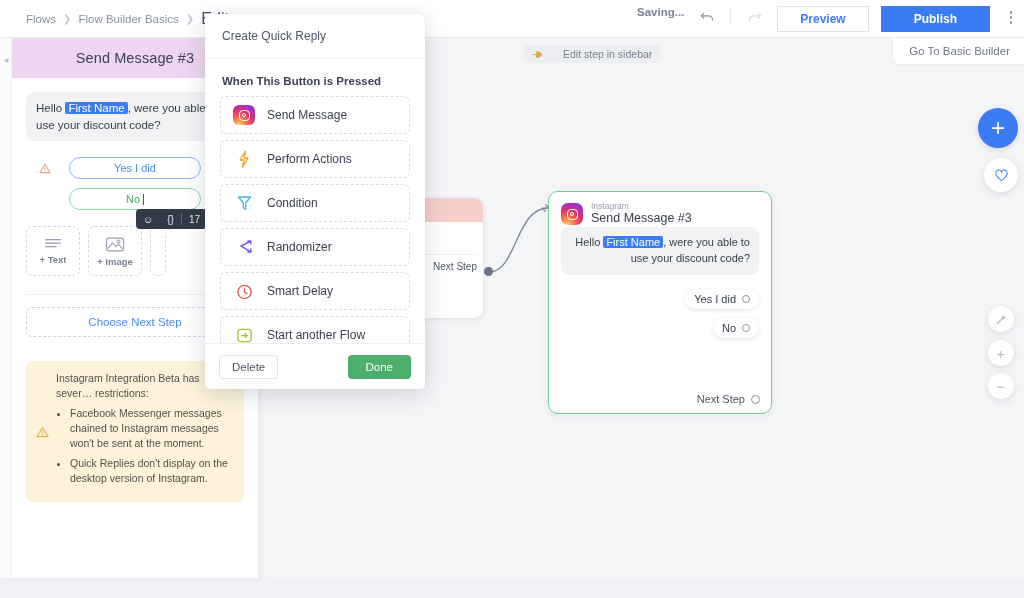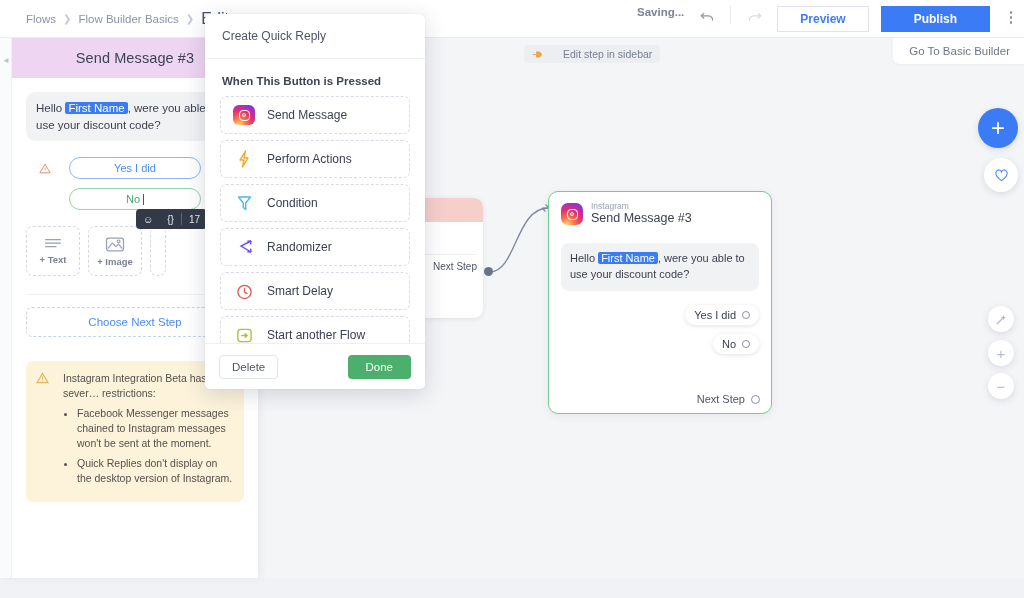--- a/index.html
+++ b/index.html
@@ -174,21 +174,21 @@
     border: 1px dashed #c9d3e6; border-radius: 6px;
     display: flex; align-items: center; justify-content: center;
     font-size: 11.5px; color: #4a8cf7; background: #fff;
   }
 
   .beta-note {
     margin-top: 24px;
     background: #fdf3db; border-radius: 7px;
     padding: 10px 10px 11px 10px;
     font-size: 10.5px; color: #54504a; line-height: 1.42;
-    display: flex; gap: 14px;
+    display: flex; gap: 7px; align-items: center;
   }
   .beta-note ul { margin: 5px 0 0 0; padding-left: 14px; }
   .beta-note li { margin-bottom: 5px; }
 
   
   .canvas {
     position: absolute; left: 258px; top: 38px;
     width: 766px; height: 540px;
     background: #f4f5f7;
     overflow: hidden;
@@ -228,22 +228,22 @@
     display: flex; align-items: center; justify-content: center;
   }
   .ig-icon .ring {
     width: 11px; height: 11px; border: 1.6px solid #fff; border-radius: 4px;
     display: flex; align-items: center; justify-content: center;
   }
   .ig-icon .dot { width: 4px; height: 4px; border-radius: 50%; border: 1.4px solid #fff; }
   .node-sub { font-size: 8.5px; color: #9aa0b0; line-height: 1.1; }
   .node-title { font-size: 12.5px; color: #3b4050; line-height: 1.25; }
   .node-bubble {
-    margin-top: 16px; background: #f1f2f4; border-radius: 8px;
-    padding: 8px 9px; font-size: 11px; color: #3a3f4d; line-height: 1.45;
+    margin-top: 0; background: #f1f2f4; border-radius: 8px;
+    padding: 8px 9px; font-size: 11px; color: #3a3f4d; line-height: 1.45; text-align: right;
   }
   .node-reply {
     display: flex; align-items: center; justify-content: flex-end;
     gap: 6px; margin-top: 14px;
   }
   .reply-pill {
     background: #fff; border-radius: 11px;
     box-shadow: 0 1px 4px rgba(40,50,80,.14);
     height: 20px; display: flex; align-items: center; gap: 6px;
     padding: 0 9px; font-size: 11px; color: #3b4050;

